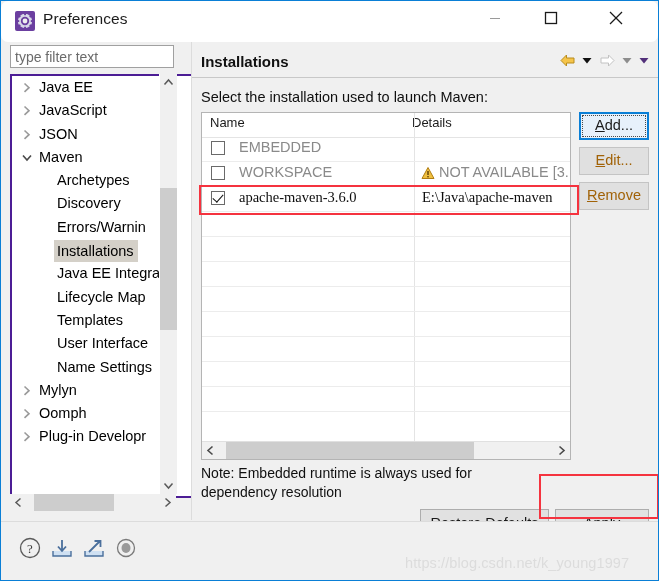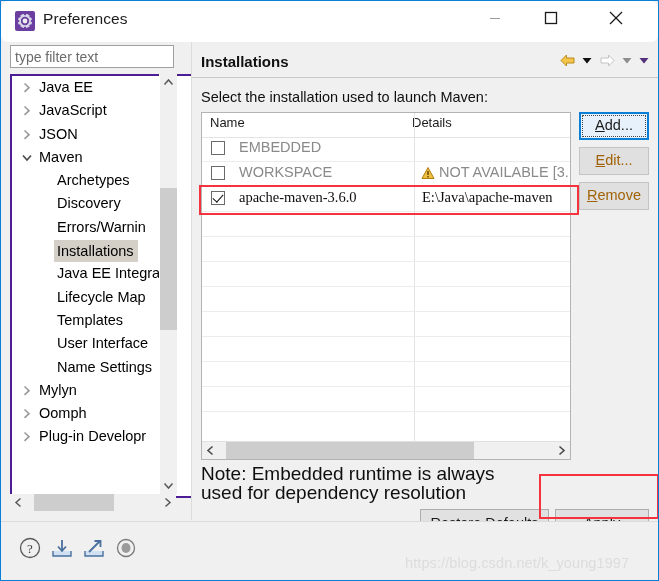--- a/index.html
+++ b/index.html
@@ -321,21 +321,21 @@
   .side-btn.disabled { color: #a16207; background: #e0e0e0; border-color: #c4c4c4; }
   .btn-add { top: 70px; }
   .btn-edit { top: 105px; }
   .btn-remove { top: 140px; }
   .ul { text-decoration: underline; }
 
   .note {
     position: absolute;
     left: 9px; top: 422px;
     width: 330px;
-    font-size: 19px;
+    font-size: 14px;
     color: #0f0f0f;
     line-height: 19px;
   }
 
   .bottom-btn {
     position: absolute;
     box-sizing: border-box;
     height: 28px;
     background: #e1e1e1;
     border: 1px solid #adadad;

